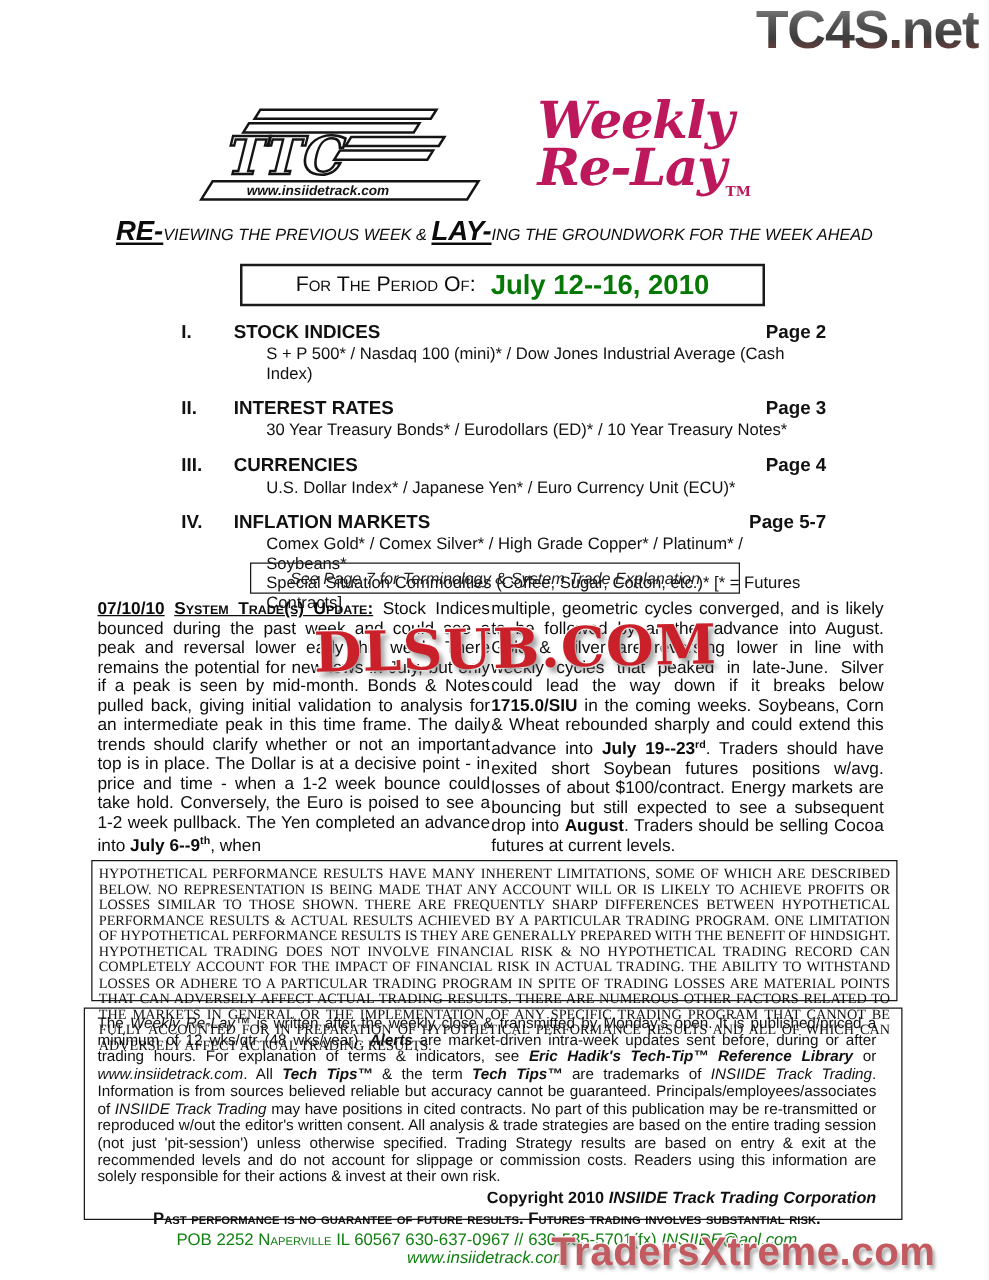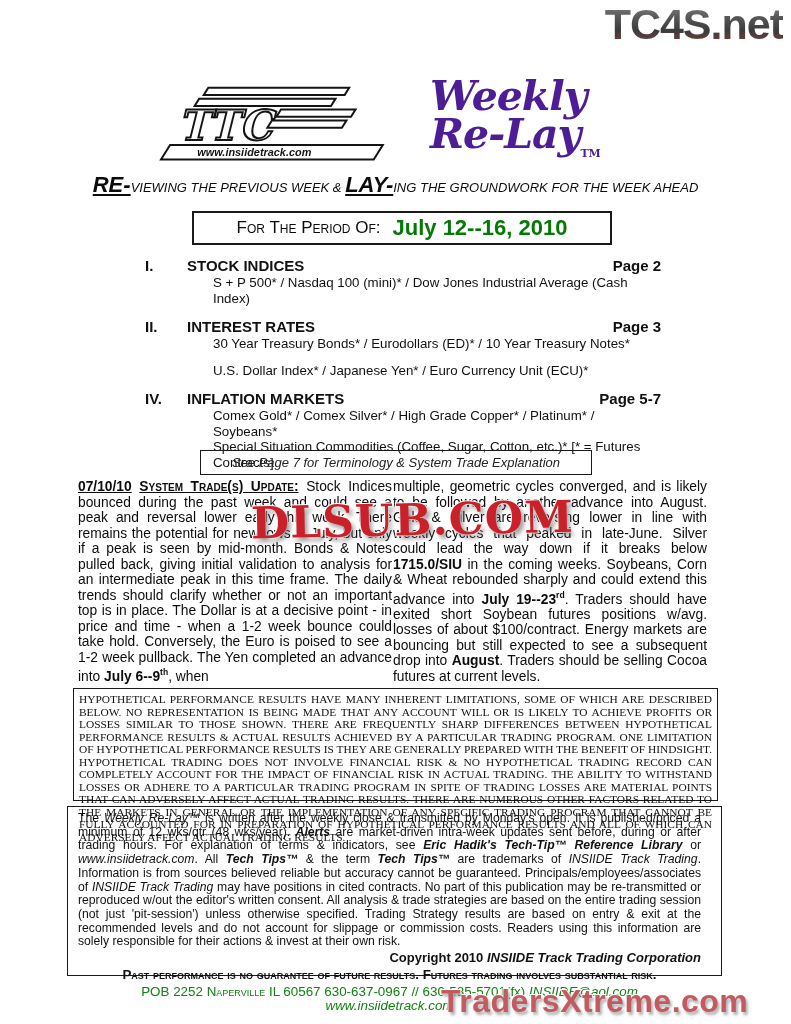--- a/index.html
+++ b/index.html
@@ -17,21 +17,21 @@
     font-size:43px; letter-spacing:-1px;
     background:linear-gradient(180deg,#8f8f8f 0%,#585858 35%,#3c3c3c 62%,#74403c 88%,#8a5450 100%);
     -webkit-background-clip:text; background-clip:text; color:transparent;
   }
 
   
   .masthead { position:absolute; top:84px; left:142px; width:430px; height:82px; display:flex; align-items:center; gap:10px; }
   .ittc { width:278px; height:80px; flex:0 0 auto; }
   .mast-title {
     font-family:"DejaVu Serif","Liberation Serif",serif;
-    font-weight:bold; font-style:italic; font-size:41px; line-height:38px; color:#4c1d95;
+    font-weight:bold; font-style:italic; font-size:41px; line-height:38px; color:#be185d;
     letter-spacing:-1px; white-space:nowrap;
   }
   .mast-title .tm { font-size:11px; font-style:normal; letter-spacing:0; vertical-align:sub; }
 
   
   .tagline {
     position:absolute; top:172px; left:0; width:100%;
     text-align:center; font-style:italic; font-size:13px; color:#0c0c0c; white-space:nowrap;
   }
   .tagline .run-big { font-size:22px; font-weight:bold; text-decoration:underline; letter-spacing:0; }
@@ -151,20 +151,25 @@
     <div class="toc-item">
       <div class="toc-row">
         <span class="toc-num">II.</span>
         <span class="toc-title">INTEREST RATES</span>
         <span class="toc-page">Page 3</span>
       </div>
       <div class="toc-detail"><span>30 Year Treasury Bonds* / Eurodollars (ED)* / 10 Year Treasury Notes*</span></div>
     </div>
 
     <div class="toc-item">
+      <div class="toc-row">
+        <span class="toc-num">III.</span>
+        <span class="toc-title">CURRENCIES</span>
+        <span class="toc-page">Page 4</span>
+      </div>
       <div class="toc-detail"><span>U.S. Dollar Index* / Japanese Yen* / Euro Currency Unit (ECU)*</span></div>
     </div>
 
     <div class="toc-item">
       <div class="toc-row">
         <span class="toc-num">IV.</span>
         <span class="toc-title">INFLATION MARKETS</span>
         <span class="toc-page">Page 5-7</span>
       </div>
       <div class="toc-detail"><span>Comex Gold* / Comex Silver* / High Grade Copper* / Platinum* /  Soybeans*</span></div>

